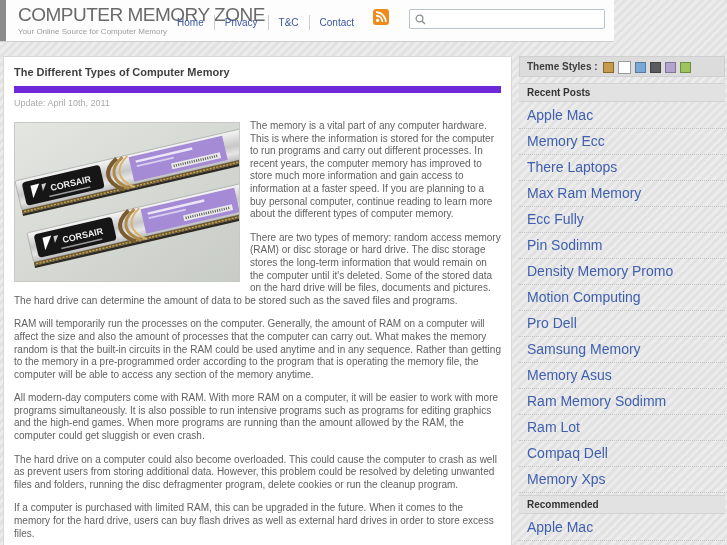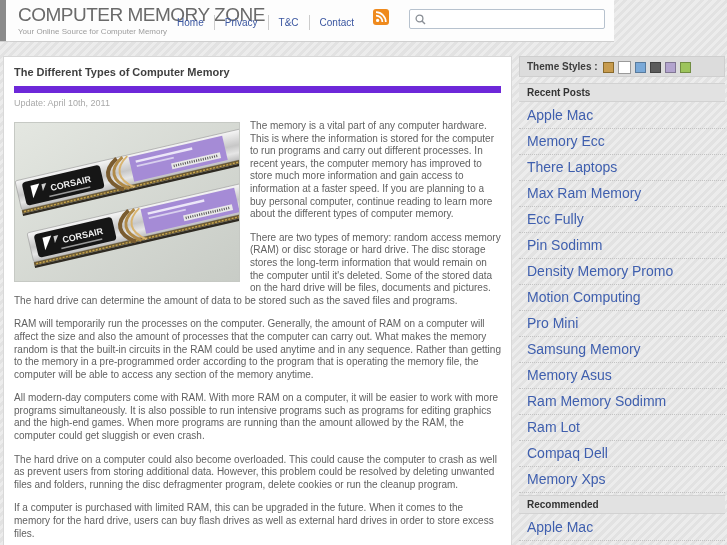--- a/index.html
+++ b/index.html
@@ -181,21 +181,21 @@
   <div id="sidebar-sections">
       <div class="side-heading">Recent Posts</div>
       <a class="side-link">Apple Mac</a>
       <a class="side-link">Memory Ecc</a>
       <a class="side-link">There Laptops</a>
       <a class="side-link">Max Ram Memory</a>
       <a class="side-link">Ecc Fully</a>
       <a class="side-link">Pin Sodimm</a>
       <a class="side-link">Density Memory Promo</a>
       <a class="side-link">Motion Computing</a>
-      <a class="side-link">Pro Mini</a>
+      <a class="side-link">Pro Dell</a>
       <a class="side-link">Samsung Memory</a>
       <a class="side-link">Memory Asus</a>
       <a class="side-link">Ram Memory Sodimm</a>
       <a class="side-link">Ram Lot</a>
       <a class="side-link">Compaq Dell</a>
       <a class="side-link">Memory Xps</a>
       <div class="side-heading">Recommended</div>
       <a class="side-link">Apple Mac</a>
       <a class="side-link">Ram Apple</a>
       <a class="side-link">Dimm Server</a>

